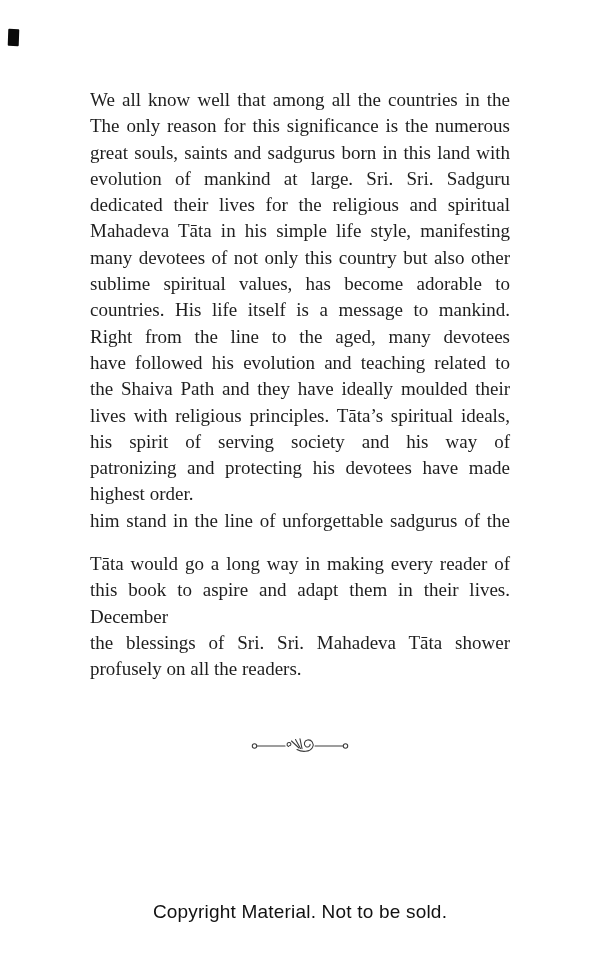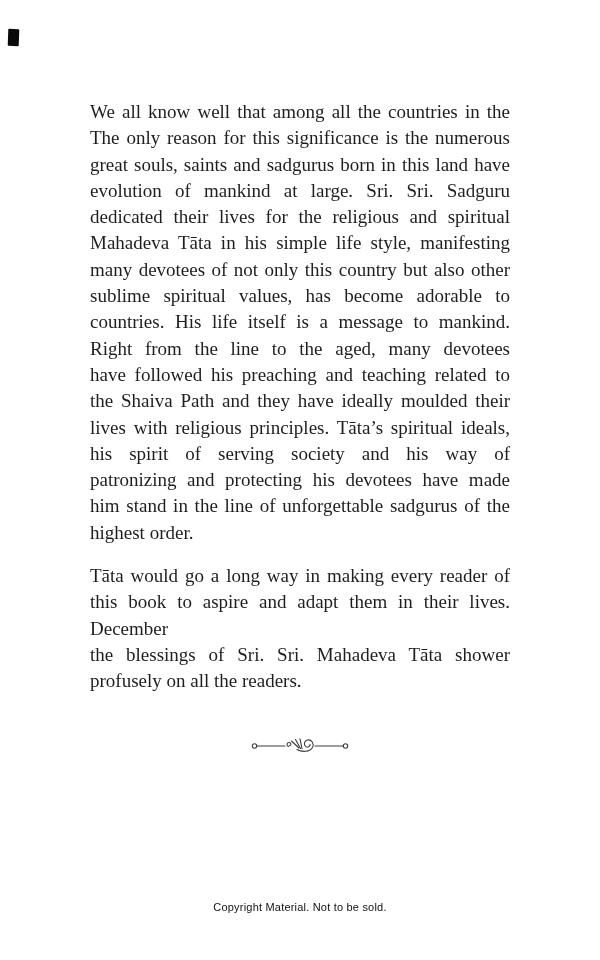--- a/index.html
+++ b/index.html
@@ -28,21 +28,21 @@
   .text-block {
     position: absolute;
     left: 90px;
     top: 87px;
     width: 420px;
     color: #1e1e1e;
     font-size: 19px;
     line-height: 26.3px;
   }
   .para {
-    margin: 12px 0 17px 0;
+    margin: 0 0 17px 0;
   }
   .line {
     text-align: justify;
     text-align-last: justify;
     white-space: normal;
   }
   .line.last {
     text-align-last: left;
   }
   .ornament-row {
@@ -56,51 +56,51 @@
     display: inline-block;
     vertical-align: middle;
   }
   .footer {
     position: absolute;
     top: 901px;
     left: 0;
     width: 600px;
     text-align: center;
     font-family: "Liberation Sans", sans-serif;
-    font-size: 11px;
+    font-size: 19px;
     color: #111111;
     letter-spacing: 0.2px;
   }
 </style>
 </head>
 <body>
 
 <div class="page">
 
   <div class="corner-mark"></div>
 
   <div class="text-block">
       <div class="para">
         <div class="line">We all know well that among all the countries in the</div>
         <div class="line">The only reason for this significance is the numerous</div>
-        <div class="line">great souls, saints and sadgurus born in this land have</div>
+        <div class="line">great souls, saints and sadgurus born in this land with</div>
         <div class="line">evolution of mankind at large. Sri. Sri. Sadguru</div>
         <div class="line">dedicated their lives for the religious and spiritual</div>
         <div class="line">Mahadeva Tāta in his simple life style, manifesting</div>
         <div class="line">many devotees of not only this country but also other</div>
         <div class="line">sublime spiritual values, has become adorable to</div>
         <div class="line">countries. His life itself is a message to mankind.</div>
         <div class="line">Right from the line to the aged, many devotees</div>
-        <div class="line">have followed his preaching and teaching related to</div>
+        <div class="line">have followed his evolution and teaching related to</div>
         <div class="line">the Shaiva Path and they have ideally moulded their</div>
         <div class="line">lives with religious principles. Tāta’s spiritual ideals,</div>
         <div class="line">his spirit of serving society and his way of</div>
         <div class="line">patronizing and protecting his devotees have made</div>
+        <div class="line last">highest order.</div>
         <div class="line">him stand in the line of unforgettable sadgurus of the</div>
-        <div class="line last">highest order.</div>
       </div>
       <div class="para">
         <div class="line">Tāta would go a long way in making every reader of</div>
         <div class="line">this book to aspire and adapt them in their lives. December</div>
         <div class="line">the blessings of Sri. Sri. Mahadeva Tāta shower</div>
         <div class="line last">profusely on all the readers.</div>
       </div>
     </div>
 
   <div class="ornament-row">

